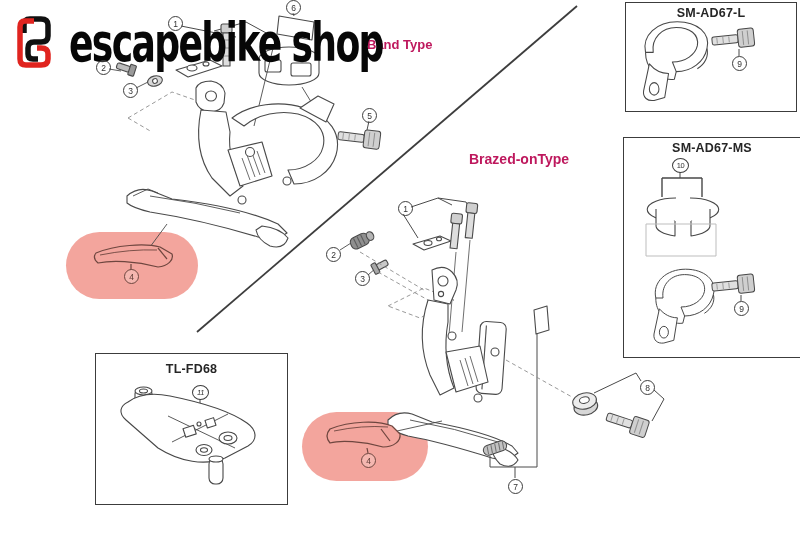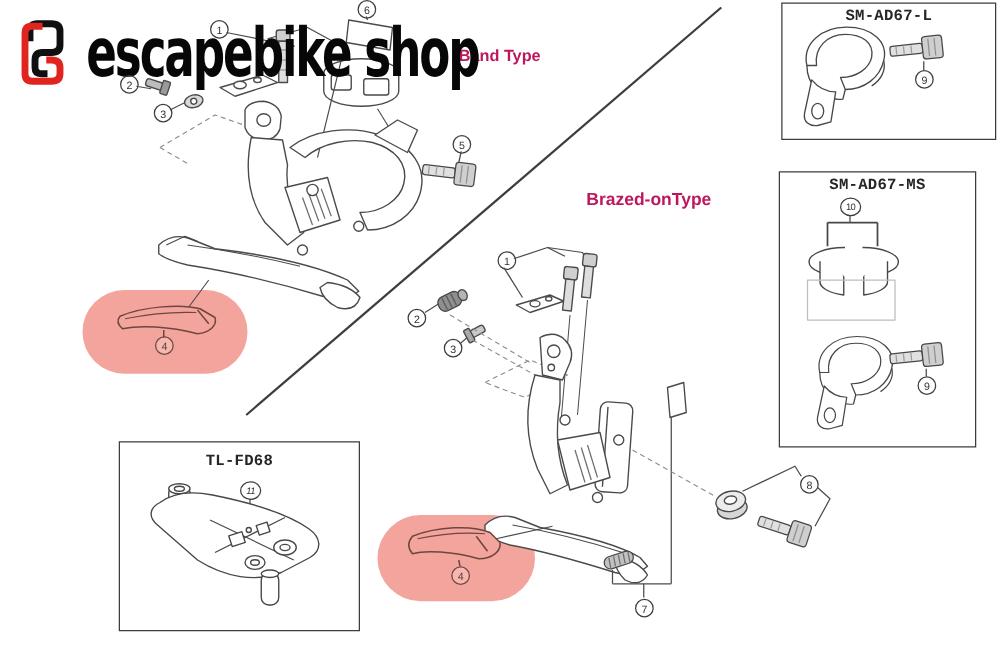--- a/index.html
+++ b/index.html
@@ -11,24 +11,24 @@
   .logo-text{font-family:"DejaVu Sans",sans-serif;font-weight:700;font-size:54px;color:#070707;
              letter-spacing:-2.5px;white-space:nowrap;transform:scaleX(0.67);transform-origin:0 55%;
              line-height:62px;}
   
   .dlabel{position:absolute;font-weight:700;color:#be185d;z-index:5;}
   #band-label{left:367px;top:37px;font-size:13px;}
   #brazed-label{left:469px;top:151px;font-size:14px;}
   
   .pbox{position:absolute;border:1.6px solid #3c3c3c;background:transparent;z-index:4;box-sizing:border-box;}
   #box-l{left:625px;top:2px;width:172px;height:110px;}
-  #box-ms{left:623px;top:137px;width:158px;height:221px;}
+  #box-ms{left:623px;top:137px;width:178px;height:221px;}
   #box-tl{left:95px;top:353px;width:193px;height:152px;}
   .ptitle{position:absolute;top:3px;left:0;width:100%;text-align:center;font-weight:700;
-          font-size:12.5px;color:#262626;letter-spacing:0.2px;font-family:Liberation Mono, monospace;}
+          font-size:12.5px;color:#262626;letter-spacing:0.2px;}
   #box-tl .ptitle{top:8px;}
   
   .badge{position:absolute;box-sizing:border-box;width:15px;height:15px;border:1.3px solid #3e3e3e;
          border-radius:50%;display:flex;align-items:center;justify-content:center;
          font-size:8.5px;font-weight:500;color:#333;background:rgba(255,255,255,0.2);z-index:7;}
   .badge.wide{width:17px;font-size:7.5px;letter-spacing:-0.5px;}
   .badge.pinkb{border-color:#6e463f;color:#5d3b35;}
 </style>
 </head>
 <body>

